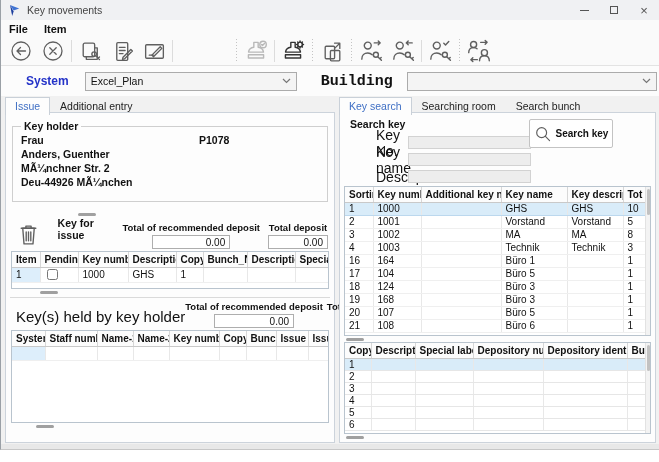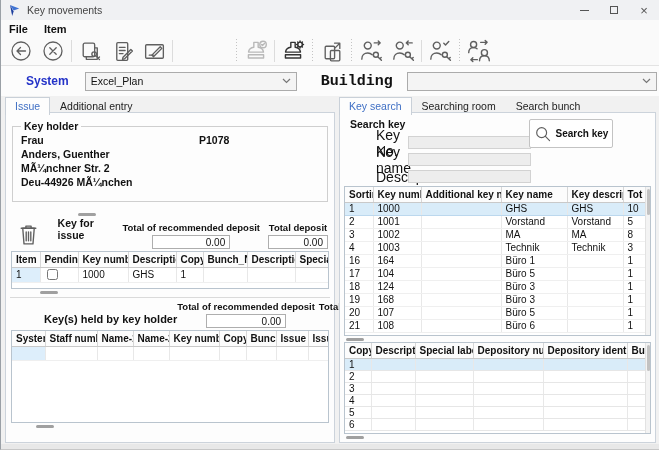--- a/index.html
+++ b/index.html
@@ -59,21 +59,21 @@
   fieldset.kh legend { font-size: 10.5px; font-weight: 700; padding: 0 3px; color: #111; }
   .khline { font-size: 10.5px; font-weight: 700; color: #111; line-height: 14px; position: relative; }
   .khcode { position: absolute; left: 178px; top: 0; }
 
   .hscroll { height: 6px; display: flex; align-items: center; }
   .hthumb { width: 18px; height: 3px; background: #a0a0a0; border-radius: 2px; }
 
   
   .sechdr { display: flex; align-items: flex-end; padding: 0 6px 2px 10px; }
   .seclabel { font-size: 10.5px; font-weight: 700; color: #111; margin: 0 0 8px 16px; }
-  .seclabel2 { font-size: 11px; font-weight: 700; color: #111; margin-bottom: 3px; white-space: nowrap; margin-left: 28px; }
+  .seclabel2 { font-size: 15px; font-weight: 400; color: #111; margin-bottom: 3px; white-space: nowrap; }
   .depgroup { margin-left: auto; display: flex; gap: 8px; align-items: flex-end; }
   .depstack { display: flex; flex-direction: column; align-items: center; }
   .deplabel { font-size: 9.5px; font-weight: 700; color: #111; white-space: nowrap; }
   .depbox { margin-top: 2px; height: 14px; border: 1px solid #aeaeae; background: #fff; font-size: 10px;
     text-align: right; padding: 1px 4px 0 0; color: #111; }
   .w78 { width: 78px; } .w60 { width: 60px; } .w80 { width: 80px; } .w56 { width: 56px; }
 
   
   .tablewrap { position: relative; margin: 0 5px; border: 1px solid #b9c4ce; background: #fff; overflow: hidden; }
   table { border-collapse: collapse; table-layout: fixed; font-size: 10px; color: #111; }

